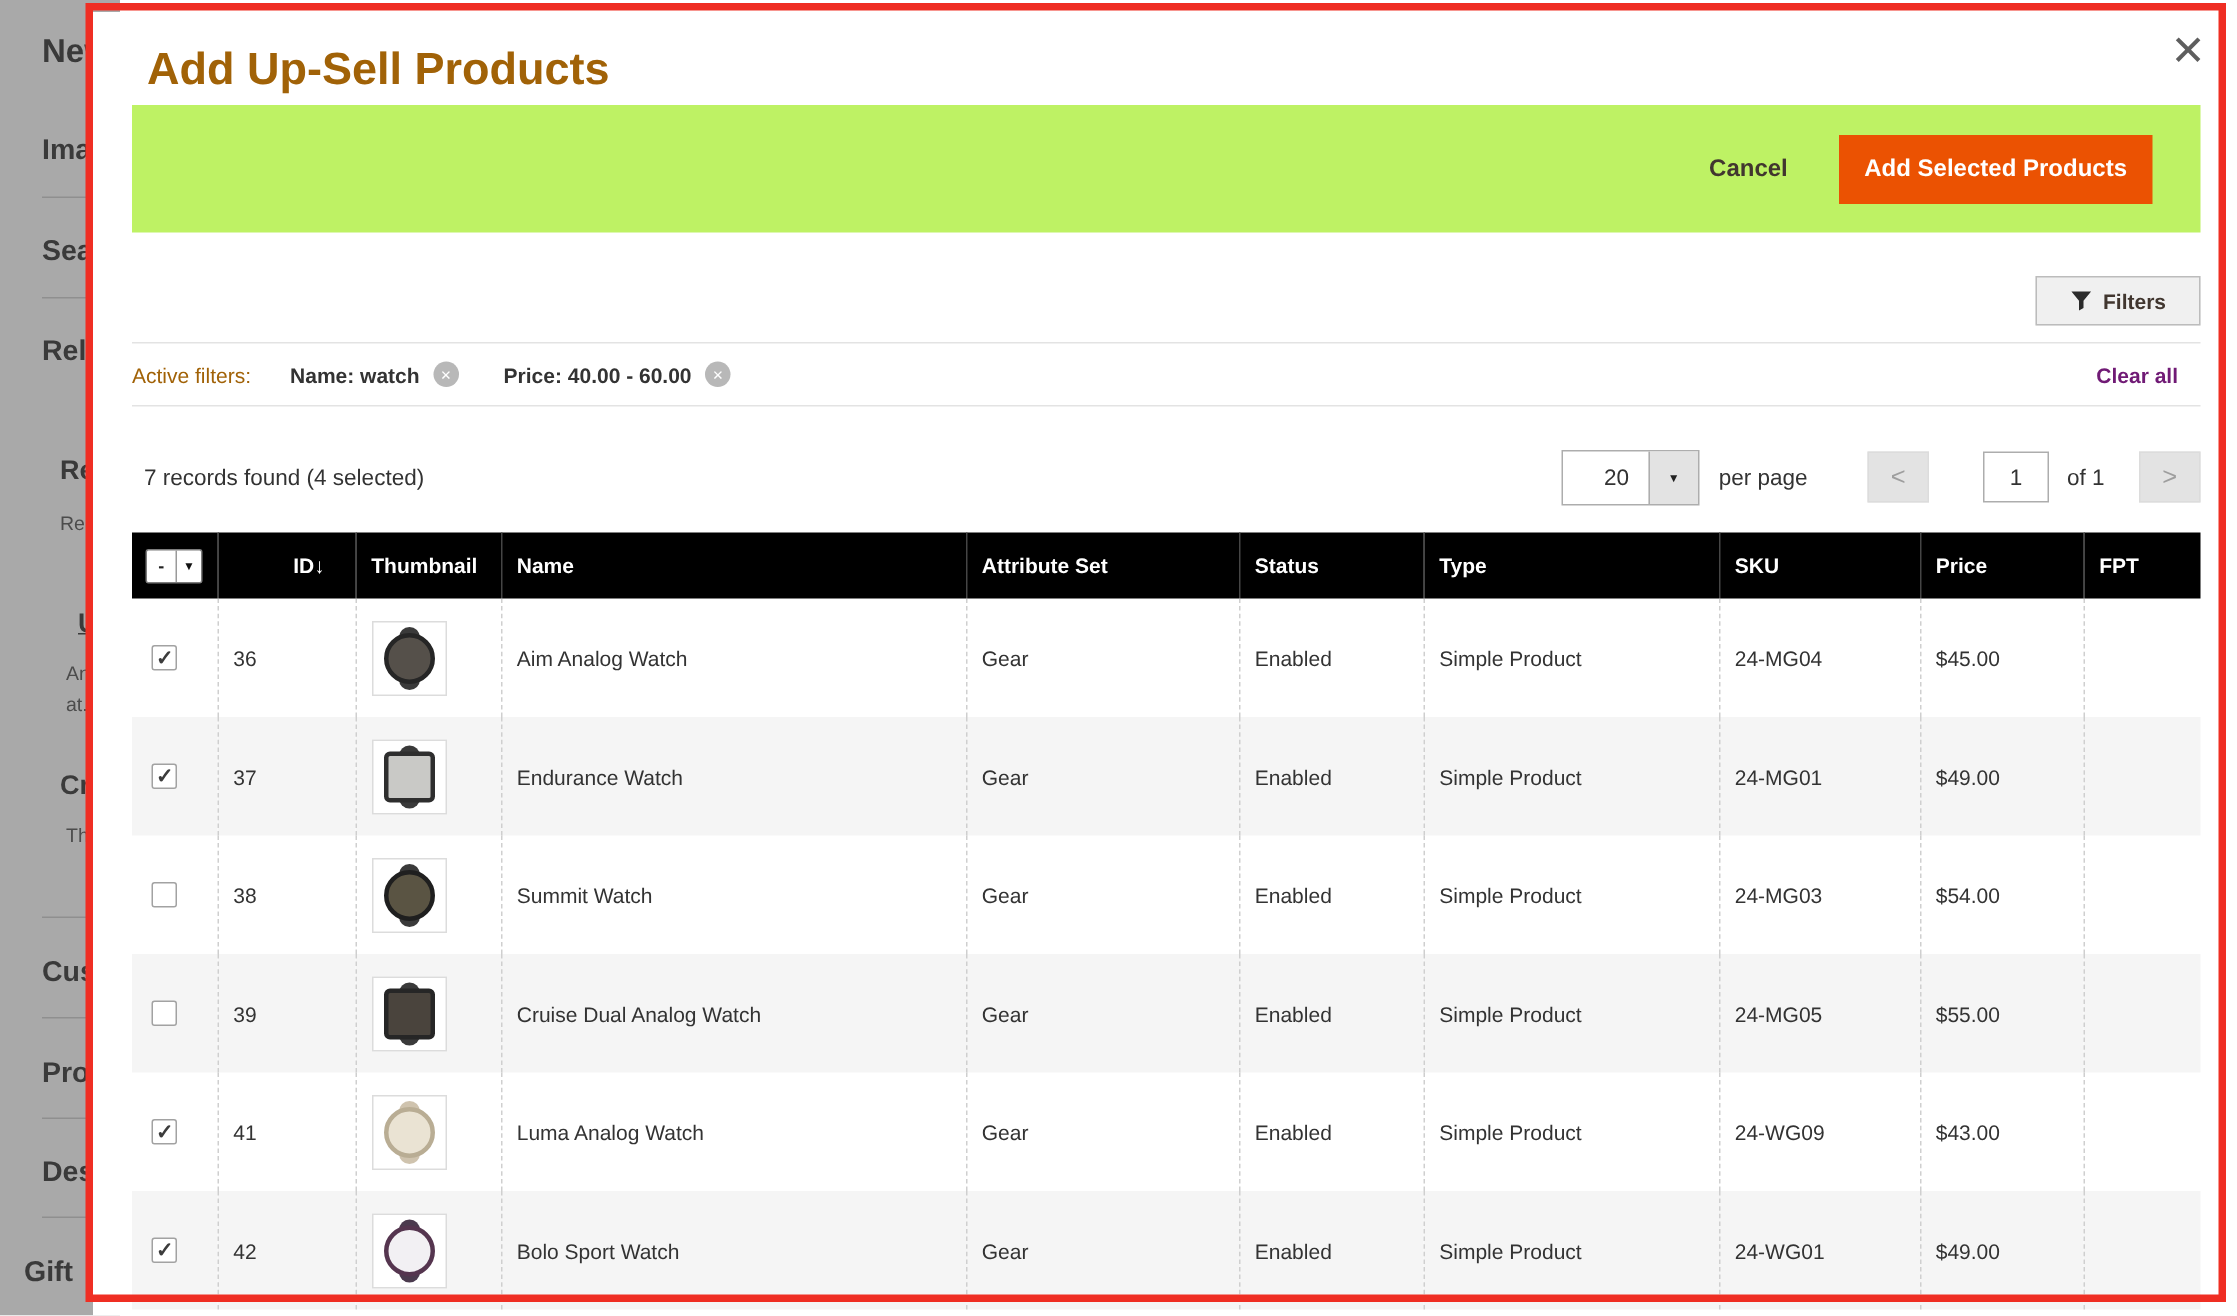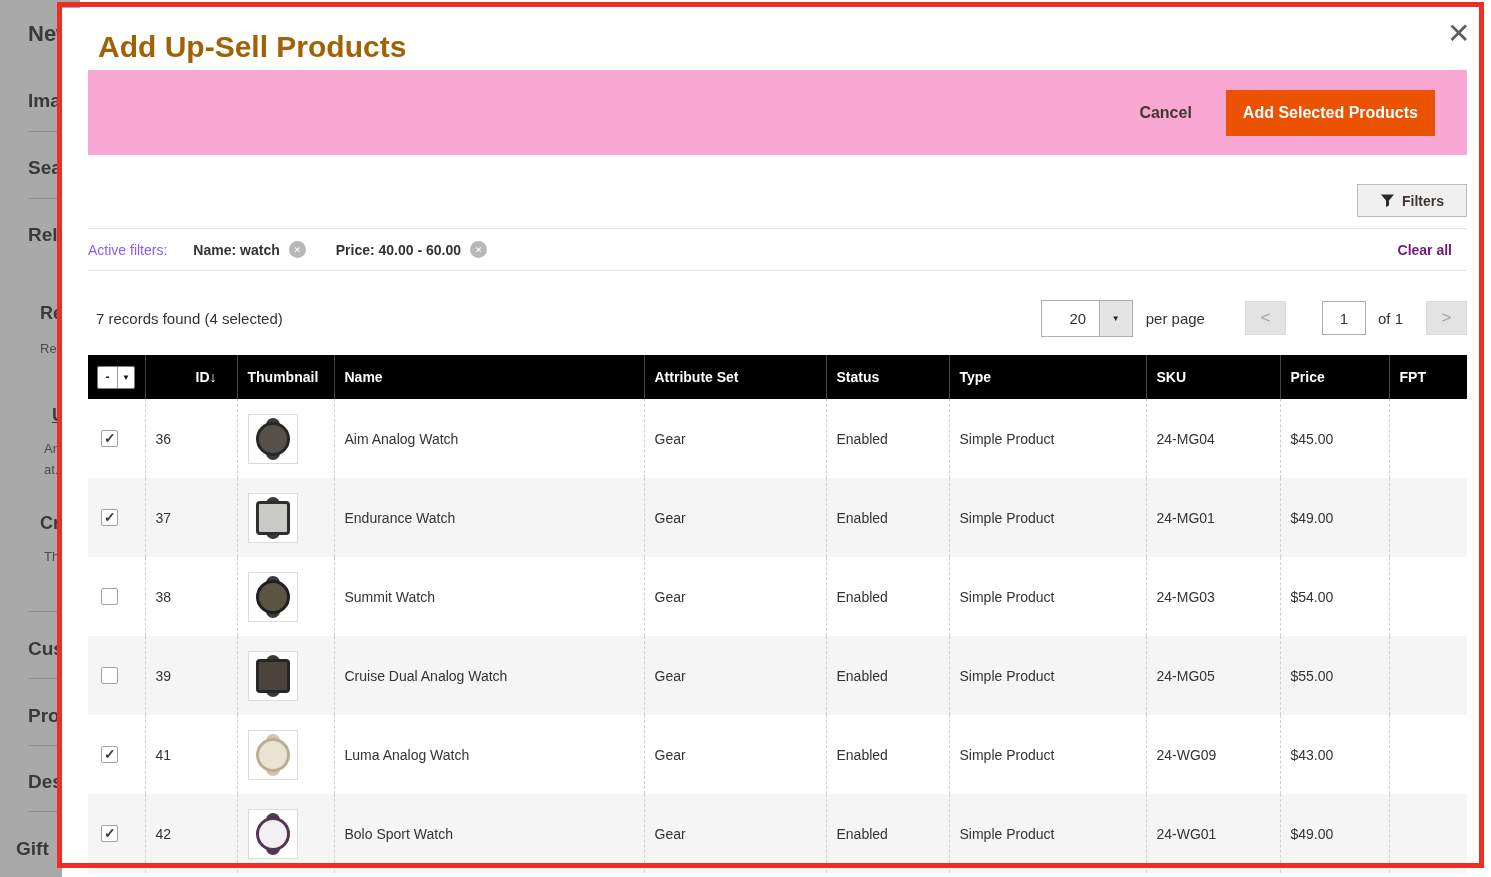--- a/index.html
+++ b/index.html
@@ -17,41 +17,41 @@
   .frag.h3 { font-size:18px; font-weight:700; }
   .frag.small { font-size:13px; font-weight:400; color:#4c4c4c; }
   .frag-div { position:absolute; left:28px; width:40px; height:1px; background:#8f8f8f; }
 
   
   .modal { position:absolute; left:62px; top:8px; width:1429px; height:869px; background:#fff; }
   .modal-title { position:absolute; left:36px; top:22px; font-size:30px; color:#a16207; }
   .modal-close { position:absolute; left:1385px; top:12px; font-size:28px; font-weight:300; color:#5e5e5e; cursor:pointer; line-height:1; }
 
   .toolbar-band {
-    position:absolute; left:26px; top:62px; width:1379px; height:85px; background:#f9a8d4;
+    position:absolute; left:26px; top:62px; width:1379px; height:85px; background:#bef264;
     display:flex; align-items:center; justify-content:flex-end; gap:34px; padding-right:32px;
   }
   .btn-cancel { background:none; border:none; font-family:inherit; font-size:16px; font-weight:700; color:#41362f; cursor:pointer; }
   .btn-add {
     background:#eb5202; border:none; color:#fff; font-family:inherit;
     font-size:16px; font-weight:700; padding:14px 17px; cursor:pointer;
   }
 
   .filters-btn {
     position:absolute; left:1295px; top:176px; width:110px; height:33px;
     background:#f0f0f0; border:1px solid #bcbcbc; font-family:inherit;
     font-size:14px; font-weight:700; color:#41362f; cursor:pointer;
     display:flex; align-items:center; justify-content:center; gap:7px;
   }
 
   .divider { position:absolute; left:26px; width:1379px; height:1px; background:#e3e3e3; }
   .div1 { top:220px; } .div2 { top:262px; }
 
   .active-filters-row { position:absolute; left:26px; top:221px; width:1379px; height:41px; display:flex; align-items:center; font-size:14px; }
-  .af-label { color:#8b5cf6; margin-right:26px; }
+  .af-label { color:#a16207; margin-right:26px; }
   .chip { display:flex; align-items:center; margin-right:30px; }
   .chip-label { font-weight:700; color:#333; }
   .chip-remove {
     width:17px; height:17px; border-radius:50%; background:#b8b8b8; color:#fff;
     font-size:9px; display:flex; align-items:center; justify-content:center;
     margin-left:9px; cursor:pointer; border:none; font-family:inherit;
   }
   .clear-all { margin-left:auto; margin-right:15px; color:#701a75; font-weight:700; text-decoration:none; cursor:pointer; }
 
   .records-row { position:absolute; left:26px; top:287px; width:1379px; height:46px; display:flex; align-items:center; }

